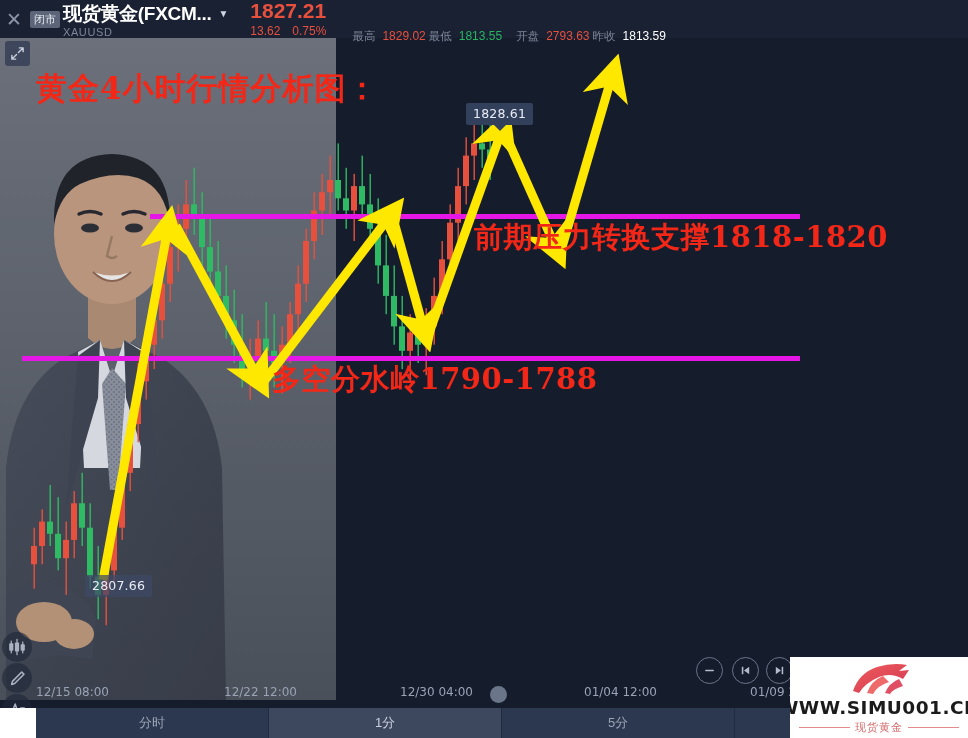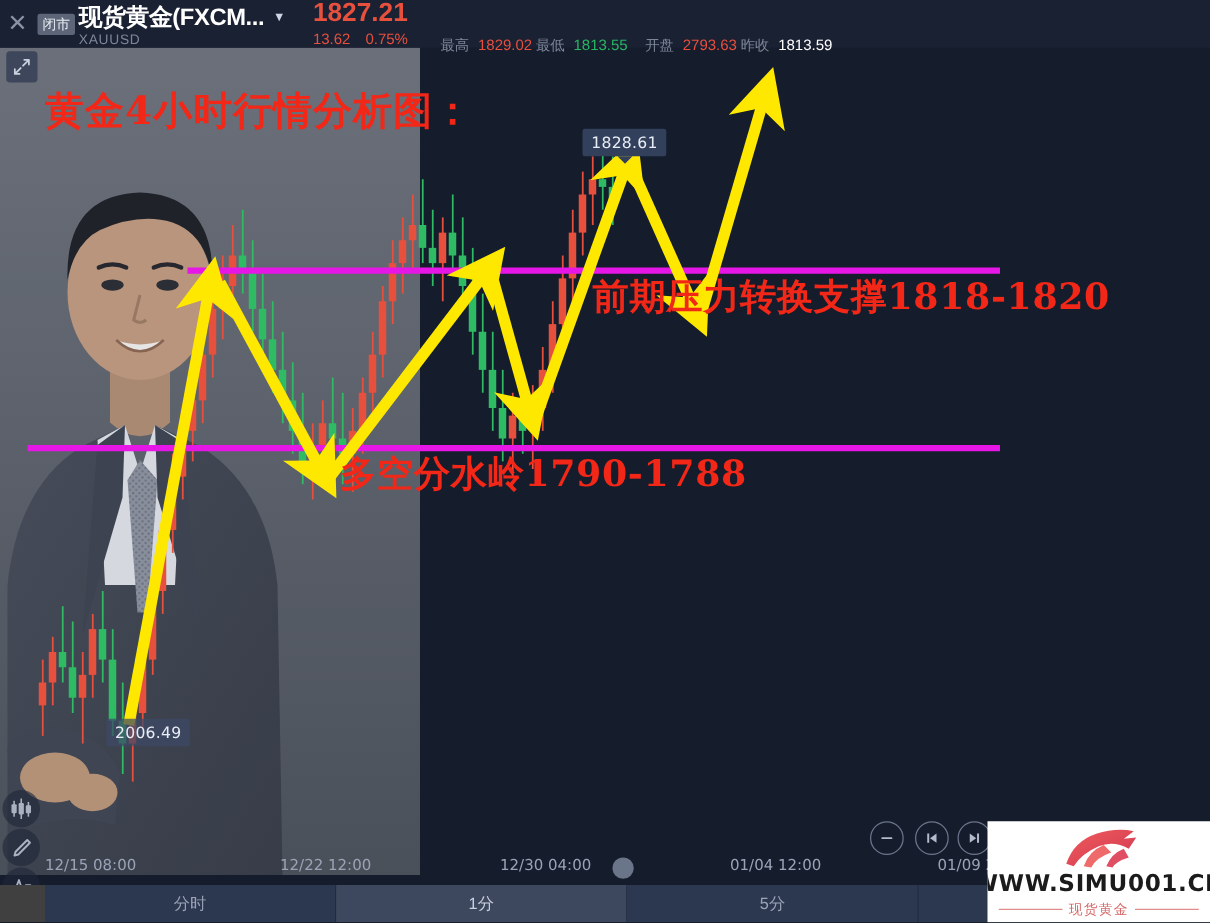--- a/index.html
+++ b/index.html
@@ -155,21 +155,21 @@
     display:flex;align-items:center;justify-content:center;
     z-index:36;
   }
   #pb-minus{left:696px;top:657px;}
   #pb-prev{left:732px;top:657px;}
   #pb-next{left:766px;top:657px;}
 
   
   #tabbar{
     position:absolute;left:0;top:708px;width:968px;height:30px;
-    background:#404040;display:flex;z-index:37;
+    background:#ffffff;display:flex;z-index:37;
   }
   #tabbar .spacer{width:36px;height:30px;}
   .tab{
     flex:1;height:30px;display:flex;align-items:center;justify-content:center;
     color:#9ba4b6;font-size:13px;background:#2c3750;
     border-right:1px solid #222b40;cursor:pointer;
   }
   .tab.active{background:#3d475e;color:#c9d1e0;}
 
   
@@ -424,21 +424,21 @@
       <path d="M428 336 L502 130"></path>
       <path d="M506 136 L556 248"></path>
       <path d="M560 254 L612 76"></path>
     </g>
   </svg>
 
   <div class="hline" style="left:150px;top:214px;width:650px;"></div>
   <div class="hline" style="left:22px;top:356px;width:778px;"></div>
 
   <div class="pricetag" style="left:466px;top:103px;">1828.61</div>
-  <div class="pricetag plain" style="left:85px;top:575px;background:rgba(61,74,102,.72);">2006.49</div>
+  <div class="pricetag plain" style="left:85px;top:575px;background:rgba(61,74,102,.72);">2807.66</div>
 
   <div class="redtext" id="title-text">黄金4小时行情分析图：</div>
   <div class="redtext" id="resist-text">前期压力转换支撑1818-1820</div>
   <div class="redtext" id="support-text">多空分水岭1790-1788</div>
 
   <div id="tool-expand">
     <svg width="15" height="15" viewBox="0 0 16 16" stroke="#c9d0de" stroke-width="1.5" fill="none" stroke-linecap="round">
       <path d="M2 14 L7 9 M2 14 L2 10 M2 14 L6 14"></path>
       <path d="M14 2 L9 7 M14 2 L14 6 M14 2 L10 2"></path>
     </svg>

